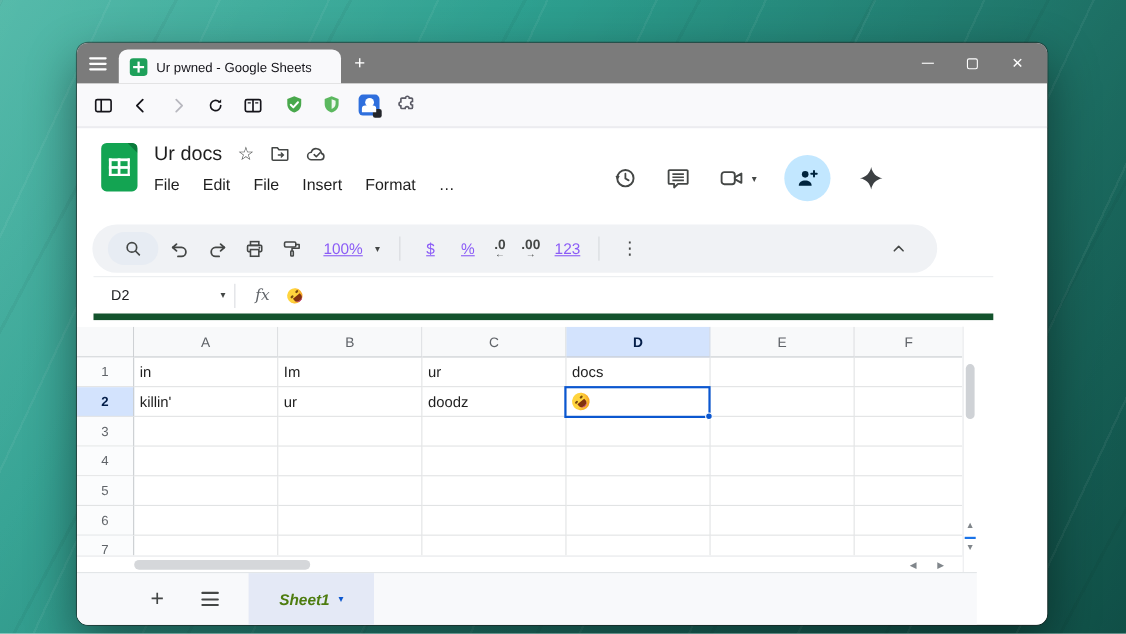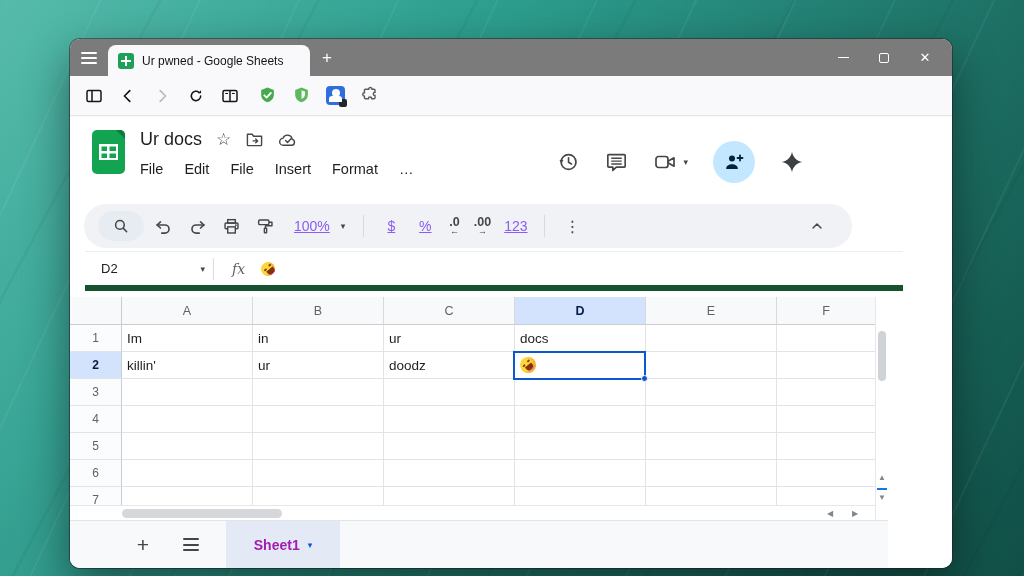--- a/index.html
+++ b/index.html
@@ -131,21 +131,21 @@
   .hscroll { position:absolute; left:0; top:388px; width:805px; height:15px; background:#fff; border-top:1px solid #e5e7e9; }
   .hthumb { position:absolute; left:52px; top:3px; width:160px; height:9px; border-radius:5px; background:#d5d7da; cursor:pointer; }
   .harrow { position:absolute; top:3px; font-size:8px; color:#80868b; cursor:pointer; }
 
   
   .foot { position:absolute; left:0; top:403px; width:818px; height:48px; background:#f8f9fb; border-top:1px solid #e3e6e8; display:flex; align-items:center; }
   .fplus { margin-left:58px; font-size:21px; color:#444746; cursor:pointer; width:30px; text-align:center; }
   .flist { margin-left:18px; display:flex; flex-direction:column; gap:3.5px; cursor:pointer; width:30px; align-items:center; }
   .flist i { width:16px; height:2px; background:#444746; border-radius:1px; }
   .sheettab { margin-left:20px; height:48px; width:114px; background:#e4e9f6; display:flex; align-items:center; justify-content:center; gap:8px; cursor:pointer; }
-  .sheettab .lbl { font-size:14px; font-weight:700; color:#a21caf; }
+  .sheettab .lbl { font-size:14px; font-weight:700; color:#4d7c0f;font-style:italic; }
   .sheettab .ddv { color:#0b57d0; }
 
   
   .sidepanel { position:absolute; left:818px; top:0; width:64px; bottom:0; background:#fafbfe; border-left:1px solid #e7e9ec; }
   .sp { position:absolute; left:50%; transform:translateX(-50%); cursor:pointer; }
   .cal { width:24px; height:24px; background:#1a73e8; border-radius:3px; position:relative; }
   .cal i.g { position:absolute; left:0; bottom:0; width:7px; height:7px; background:#188038; border-radius:0 0 0 3px; }
   .cal i.y { position:absolute; left:0; top:0; width:3px; height:17px; background:#fbbc04; border-radius:3px 0 0 0; }
   .cal i.r { position:absolute; right:0; bottom:0; width:7px; height:7px; background:#d93025; border-radius:0 0 3px 0; }
   .cal .day { position:absolute; left:3px; top:3px; right:3px; bottom:3px; background:#fff; color:#1a73e8;
@@ -370,22 +370,22 @@
         <div class="corner"></div>
         <div class="colh">A</div>
         <div class="colh">B</div>
         <div class="colh">C</div>
         <div class="colh sel">D</div>
         <div class="colh">E</div>
         <div class="colh last">F</div>
       </div>
       <div class="grow">
         <div class="rowh">1</div>
+        <div class="cell">in</div>
         <div class="cell">Im</div>
-        <div class="cell">in</div>
         <div class="cell">ur</div>
         <div class="cell">docs</div>
         <div class="cell"></div>
         <div class="cell last"></div>
       </div>
       <div class="grow">
         <div class="rowh sel">2</div>
         <div class="cell">killin'</div>
         <div class="cell">ur</div>
         <div class="cell">doodz</div>

